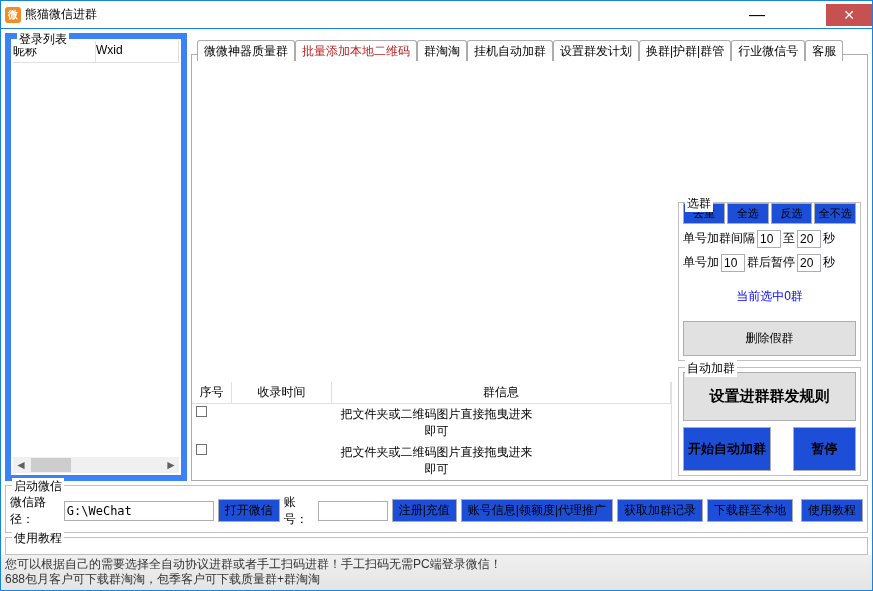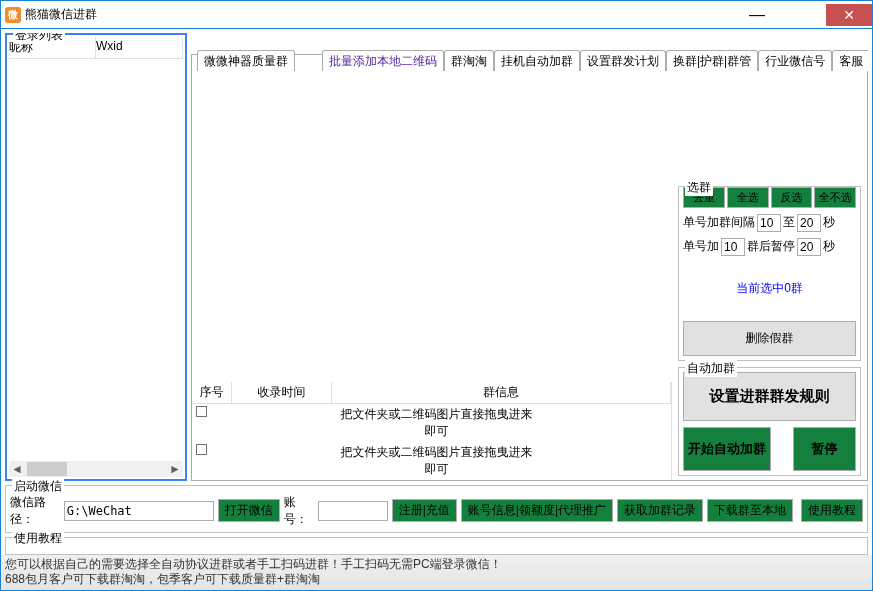--- a/index.html
+++ b/index.html
@@ -10,53 +10,53 @@
 .titlebar .spacer { flex: 1; }
 .titlebar .winbtn { width: 46px; height: 22px; display: flex; align-items: center; justify-content: center; font-family: Arial; }
 .titlebar .winbtn.min { font-size: 16px; }
 .titlebar .winbtn.close-wrap { background: #C75050; color: #fff; width: 46px; height:22px;}
 .titlebar .winbtn.close-wrap span { font-size: 14px; }
 
 .content { flex: 1; display: flex; flex-direction: column; padding: 4px 4px 0 4px; overflow:hidden;}
 .upper { flex: 1; display: flex; gap: 4px; overflow:hidden;}
 
 .login-panel { width: 182px; display:flex; flex-direction:column; }
-.fieldset { border: 2px solid #3b82f6; padding: 2px; position: relative; }
+.fieldset { border: 6px solid #3b82f6; padding: 2px; position: relative; }
 .fieldset-legend { position: absolute; top: -8px; left: 6px; background: #fff; padding: 0 2px; }
 .login-panel .fieldset { flex:1; display:flex; flex-direction:column;}
 .login-table-head { display:flex; background:#fff; border-bottom:1px solid #E0E0E0;}
 .login-table-head div { flex:1; text-align:left; padding:2px 0; border-right:1px solid #E0E0E0;}
 .login-table-body { flex:1; background:#fff; }
 .hscroll { height:16px; background:#F0F0F0; display:flex; align-items:center;}
 .hscroll .thumb { width:40px; height:14px; background:#CDCDCD; margin-left:2px;}
 .hscroll .arrow { width:16px; height:14px; background:#F0F0F0; display:flex; align-items:center; justify-content:center; color:#606060;}
 
 .right-area { flex:1; display:flex; flex-direction:column; overflow:hidden;}
 .tabs { display:flex; height:22px; border-bottom:1px solid #ACACAC; padding-left:6px;}
-.tab { border:1px solid #ACACAC; border-bottom:none; background:#fff; padding:2px 6px; margin-right:0px; border-top-left-radius:3px; border-top-right-radius:3px; position:relative; top:17px; white-space:nowrap;}
-.tab.active { color:#4c1d95; background:#fff;margin-left:27px; }
+.tab { border:1px solid #ACACAC; border-bottom:none; background:#fff; padding:2px 6px; margin-right:0px; border-top-left-radius:3px; border-top-right-radius:3px; position:relative; top:7px; white-space:nowrap;}
+.tab.active { color:#b91c1c; background:#fff; }
 .tab-body { flex:1; display:flex; border:1px solid #ACACAC; border-top:none; overflow:hidden;align-items:flex-end;}
 
 .qr-table { flex:1; display:flex; flex-direction:column; border-right:1px solid #E0E0E0;}
 .qr-head { display:flex; background:#fff; border-bottom:1px solid #E0E0E0;}
 .qr-head div { padding:2px 4px; border-right:1px solid #E0E0E0; text-align:center;}
 .col-no{width:40px;} .col-time{width:100px;} .col-info{flex:1;} .col-status{width:130px;}
 .qr-row { display:flex; }
 .qr-row div { padding:2px 4px; }
 .chk { display:inline-block; width:11px; height:11px; border:1px solid #707070; background:#fff;}
 
 .side { width:195px; padding:4px 6px; display:flex; flex-direction:column; gap:6px; overflow:hidden;}
 .group-box { border:1px solid #C0C0C0; padding:0 4px 4px 4px; position:relative;}
 .group-legend { position:absolute; top:-8px; left:6px; background:#fff; padding:0 2px;}
-.btn { border:1px solid #ADADAD; background:#15803d; padding:2px 4px; text-align:center; cursor:pointer; white-space:nowrap;}
+.btn { border:1px solid #ADADAD; background:#1d4ed8; padding:2px 4px; text-align:center; cursor:pointer; white-space:nowrap;}
 .btn-row { display:flex; gap:2px; }
 .btn-row .btn { flex:1; font-size:11px; padding:2px 2px;}
 .inline-row { display:flex; align-items:center; gap:2px; margin-top:6px; font-size:12px;}
 .num-in { width:24px; border:1px solid #ABADB3; padding:1px 2px; text-align:left;}
-.blue-txt { color:#0000FF; text-align:center; margin:24px 0;}
+.blue-txt { color:#0000FF; text-align:center; margin:16px 0;}
 .big-btn { border:1px solid #ADADAD; background:#E1E1E1; padding:8px 4px; text-align:center; cursor:pointer; margin-top:4px;}
 .rule-btn { font-size:15px; font-weight:bold; padding:14px 4px;}
 .two-btn { display:flex; gap:22px; margin-top:6px;}
 .two-btn .btn { flex:1; padding:12px 4px; font-weight:bold; font-size:13px;}
 
 .launch { border:1px solid #C0C0C0; padding:8px 4px 4px 4px; position:relative; margin-top:4px;}
 .launch-row { display:flex; align-items:center; gap:4px;}
 .path-in { border:1px solid #ABADB3; padding:2px 2px; width:150px; font-family: Consolas, monospace;}
 .acc-in { border:1px solid #ABADB3; padding:2px; width:70px;}
 .launch .btn { padding:2px 6px;}

